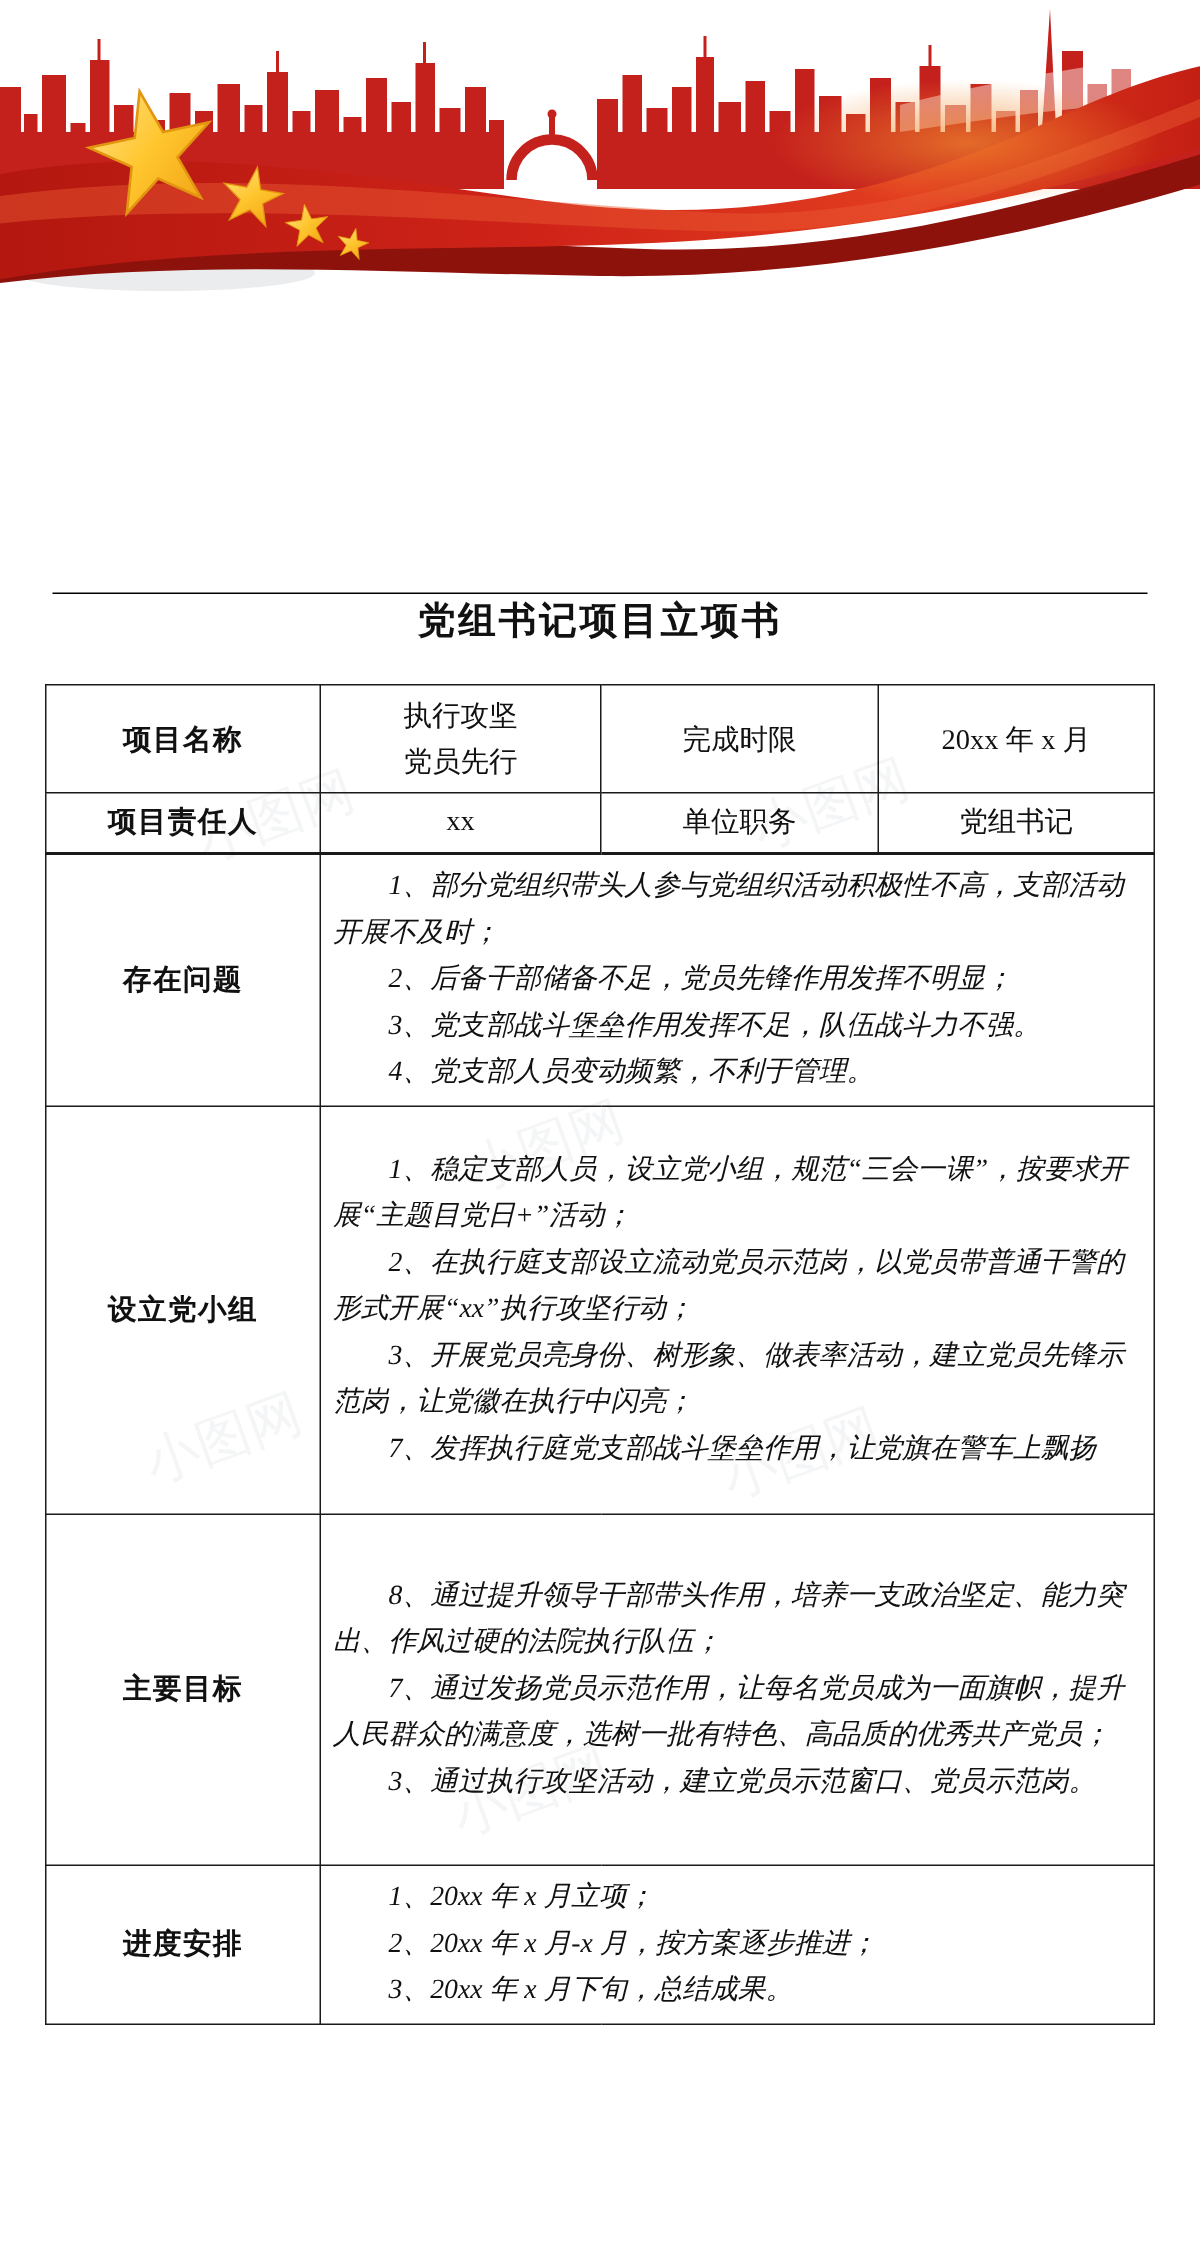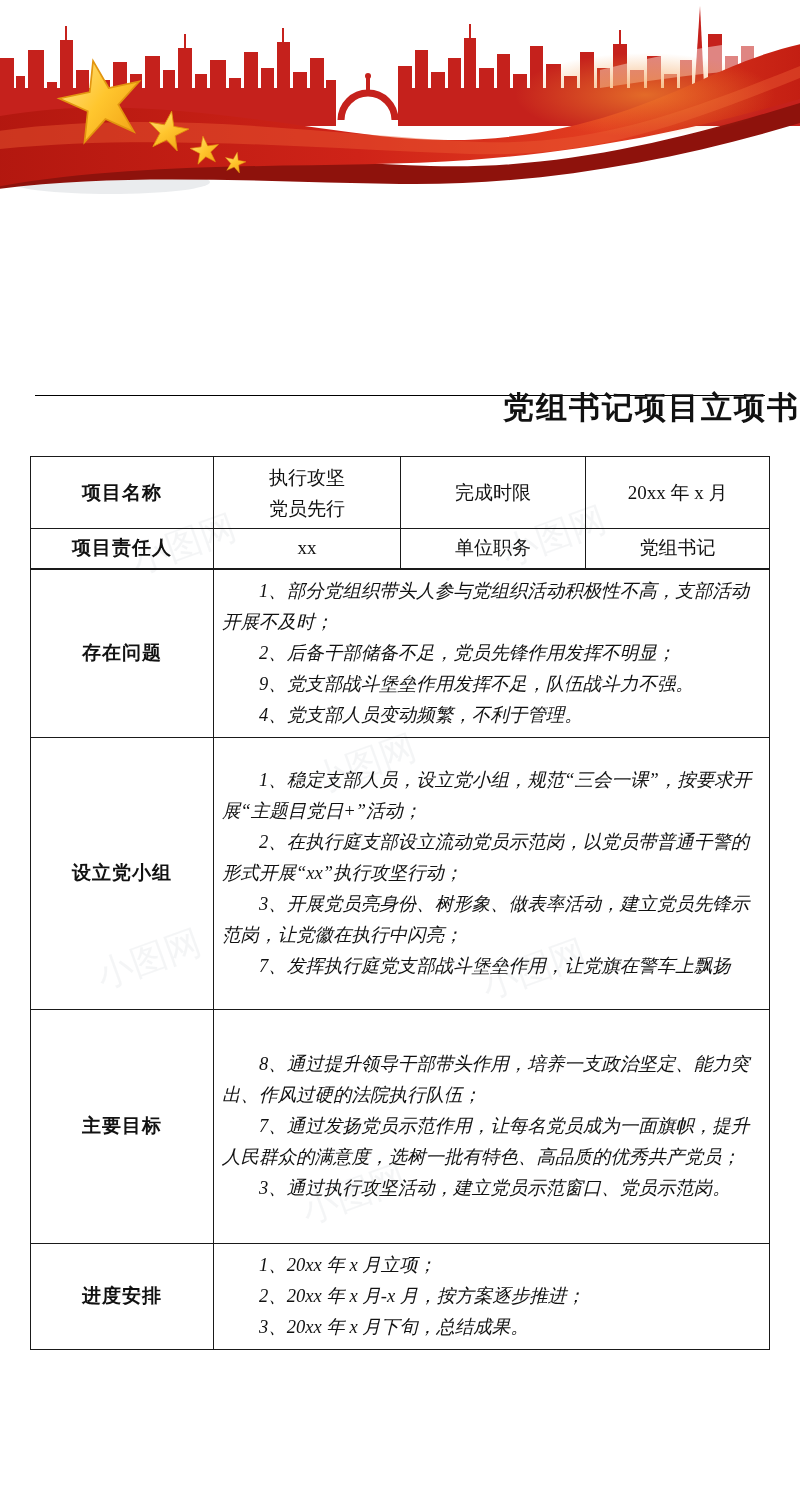--- a/index.html
+++ b/index.html
@@ -9,22 +9,22 @@
     overflow:hidden;
   }
   .banner{position:absolute;top:0;left:0;width:800px;height:196px;display:block;}
   .wm{
     position:absolute;font-size:36px;color:#5a6b7a;opacity:0.06;
     transform:rotate(-20deg);font-family:"Liberation Sans","DejaVu Sans",sans-serif;
     white-space:nowrap;pointer-events:none;
   }
   .title-rule{position:absolute;top:395px;left:35px;width:730px;height:0;border-top:1.5px solid #000;}
   .doc-title{
-    position:absolute;top:387px;left:0;width:100%;margin:0;text-align:right;
-    font-size:31px;font-weight:bold;letter-spacing:2px;
+    position:absolute;top:397px;left:0;width:100%;margin:0;text-align:center;
+    font-size:25px;font-weight:bold;letter-spacing:2px;
     font-family:"Liberation Sans","DejaVu Sans",sans-serif;
   }
   table.doc-table{
     position:absolute;top:456px;left:30px;width:740px;
     border-collapse:collapse;table-layout:fixed;background:transparent;
   }
   .doc-table td{border:1px solid #1a1a1a;vertical-align:middle;}
   .doc-table .lbl{
     text-align:center;font-weight:bold;font-size:19px;
     font-family:"Liberation Sans","DejaVu Sans",sans-serif;letter-spacing:1px;
@@ -180,21 +180,21 @@
         <td class="ctr">xx</td>
         <td class="ctr">单位职务</td>
         <td class="ctr">党组书记</td>
       </tr>
 
       <tr class="sec-problems">
         <td class="lbl">存在问题</td>
         <td class="content" colspan="3">
           <p>1、部分党组织带头人参与党组织活动积极性不高，支部活动开展不及时；</p>
           <p>2、后备干部储备不足，党员先锋作用发挥不明显；</p>
-          <p>9、党支部战斗堡垒作用发挥不足，队伍战斗力不强。</p>
+          <p>3、党支部战斗堡垒作用发挥不足，队伍战斗力不强。</p>
           <p>4、党支部人员变动频繁，不利于管理。</p>
         </td>
       </tr>
 
       <tr class="sec-content">
         <td class="lbl">设立党小组</td>
         <td class="content" colspan="3">
           <p>1、稳定支部人员，设立党小组，规范“三会一课”，按要求开展“主题目党日+”活动；</p>
           <p>2、在执行庭支部设立流动党员示范岗，以党员带普通干警的形式开展“xx”执行攻坚行动；</p>
           <p>3、开展党员亮身份、树形象、做表率活动，建立党员先锋示范岗，让党徽在执行中闪亮；</p>

